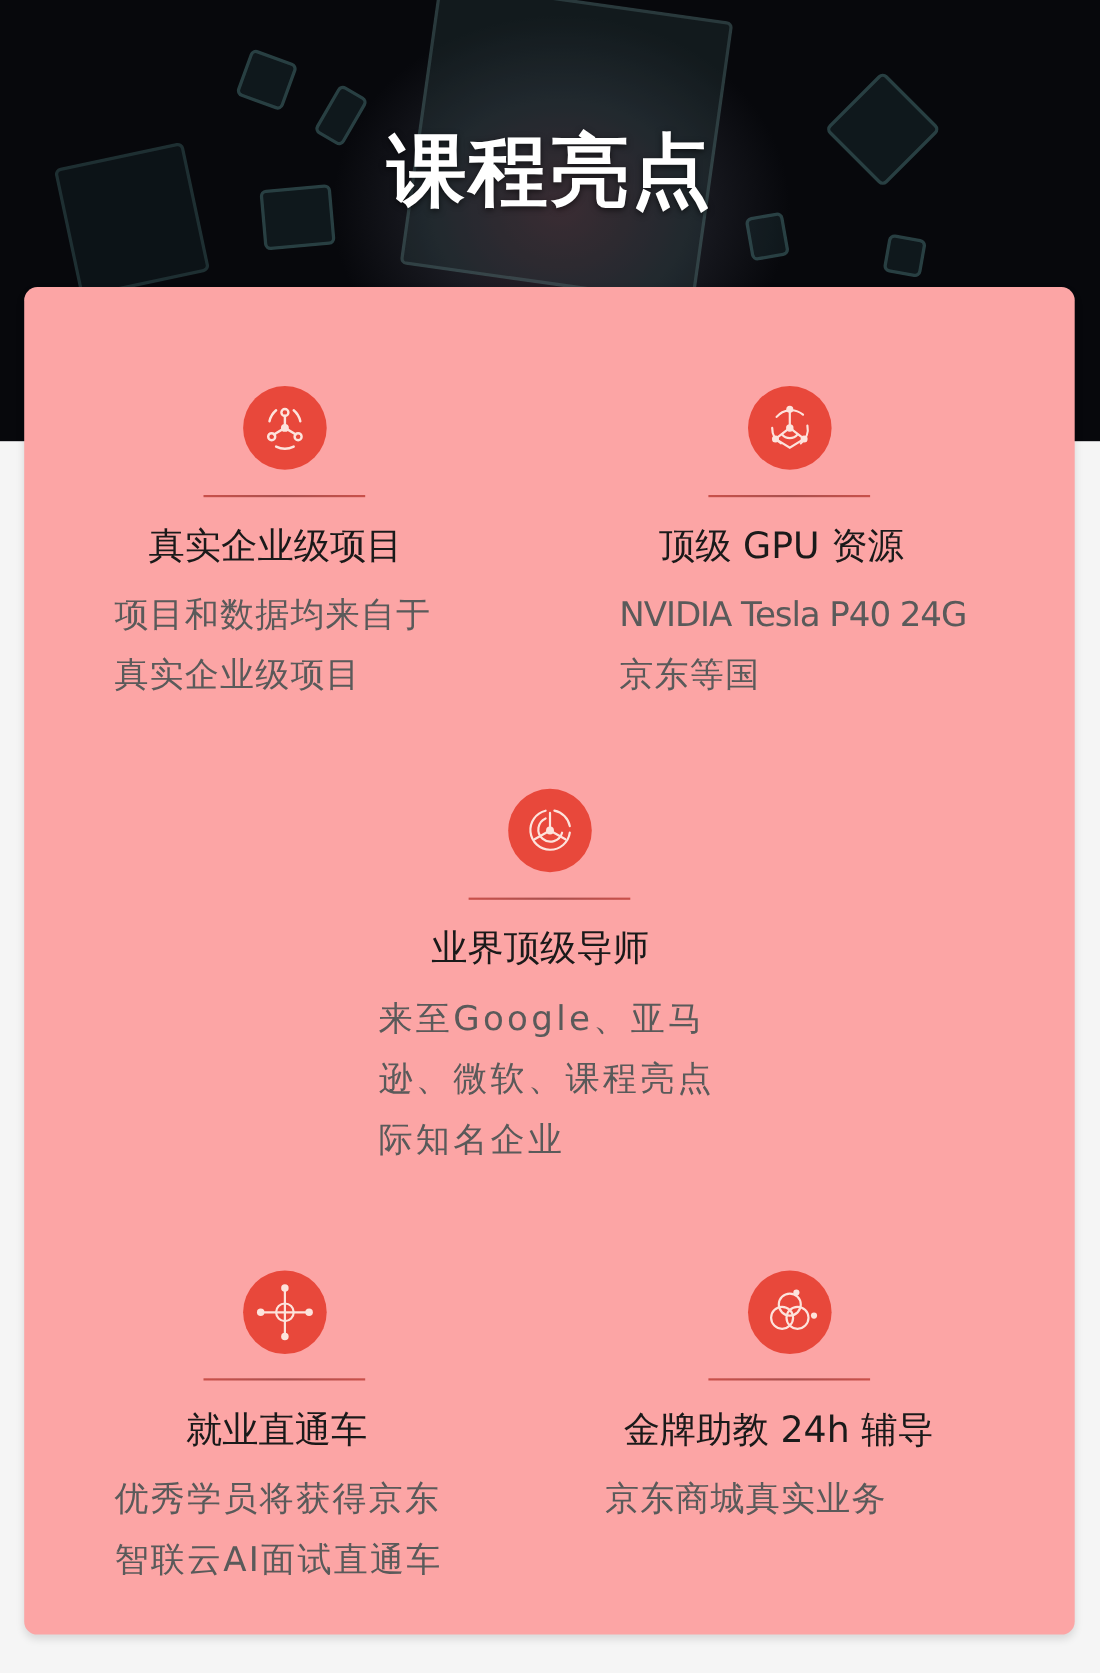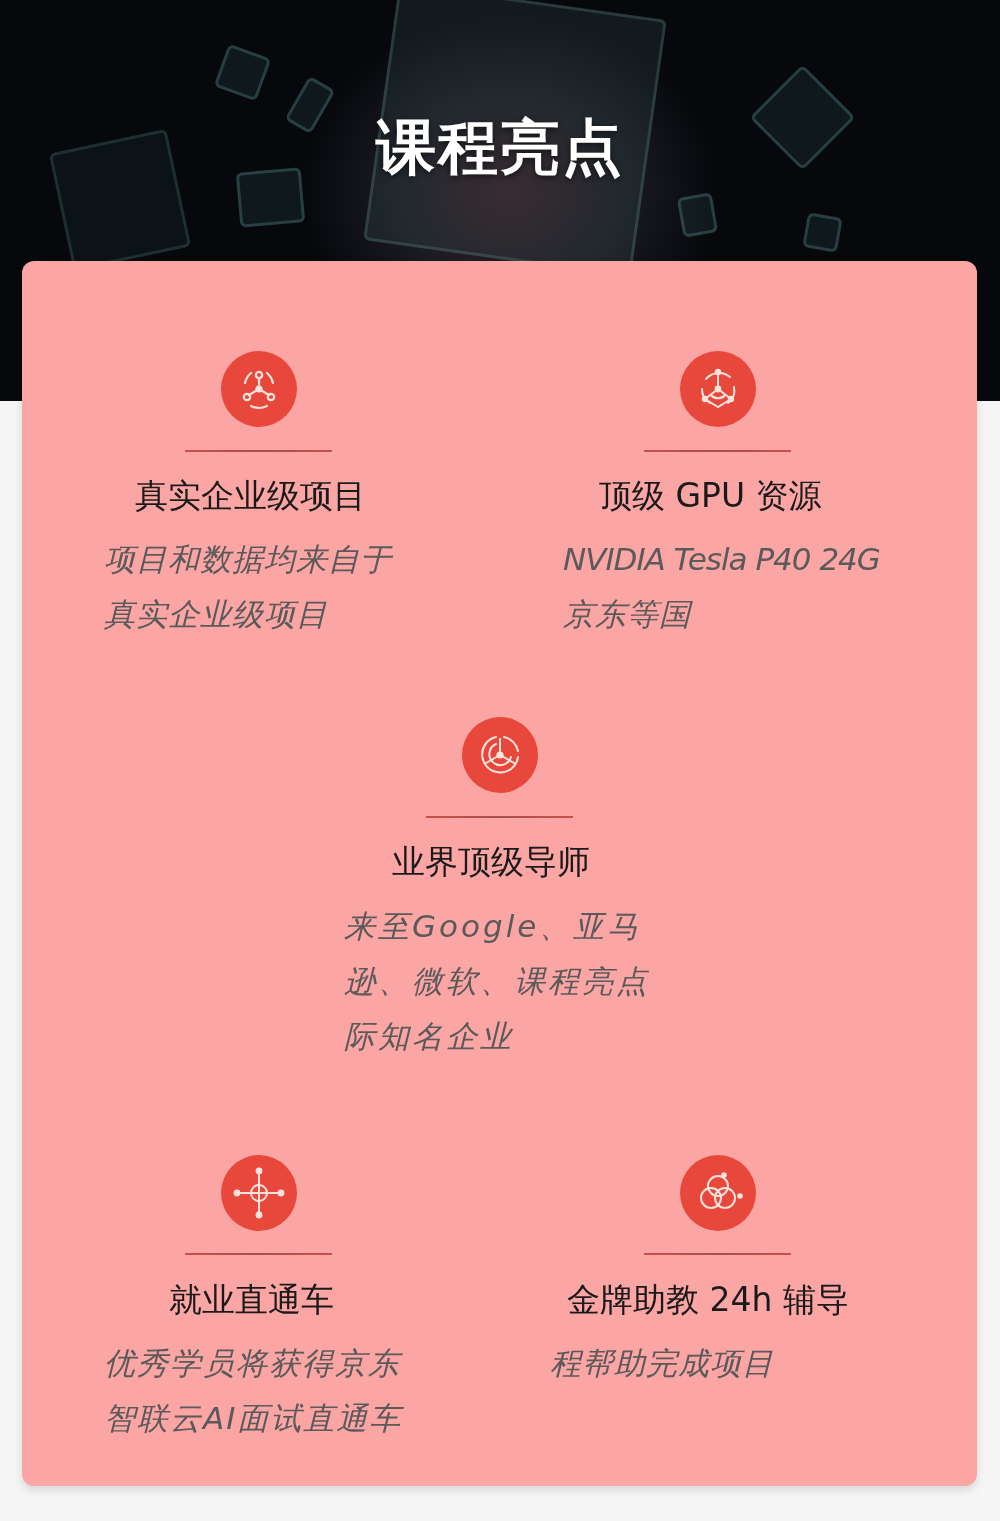--- a/index.html
+++ b/index.html
@@ -10,21 +10,21 @@
     position: absolute; left: 0; top: 0; width: 1000px; height: 401px;
     background: radial-gradient(ellipse 260px 220px at 510px 190px, #3a1f28 0%, #1a1b22 45%, #07080c 80%), #06070a;
     overflow: hidden;
   }
   .cube {
     position: absolute; border: 3px solid rgba(90,140,140,0.35);
     background: rgba(40,70,75,0.25); border-radius: 6px;
   }
   .banner-title {
     position: absolute; left: 0; top: 108px; width: 1000px; text-align: center;
-    color: #ffffff; font-size: 60px; font-weight: bold; letter-spacing: 2px;
+    color: #ffffff; font-size: 72px; font-weight: bold; letter-spacing: 2px;
     text-shadow: 0 2px 6px rgba(0,0,0,0.6);
   }
 
   .card {
     position: absolute; left: 22px; top: 261px; width: 955px; height: 1225px;
     background: #fca5a5; border-radius: 12px;
     box-shadow: 0 4px 8px rgba(0,0,0,0.12);
   }
 
   .feature { position: absolute; }
@@ -37,21 +37,20 @@
     position: absolute; height: 2px; width: 147px;
     background: linear-gradient(90deg, #c9504a, #a8504e, #c9504a);
   }
   .f-title {
     position: absolute; font-size: 33px; color: #1a1a1a; white-space: nowrap;
     text-align: center;
   }
   .f-desc {
     position: absolute; font-size: 31px; color: #5a5a5a; line-height: 55px;
     letter-spacing: 1px;
-    font-style: italic;
   }
   .f-desc span { display: block; white-space: nowrap; }
 </style>
 </head>
 <body>
 
 <div class="banner">
   <div class="cube" style="left:60px;top:140px;width:120px;height:120px;transform:rotate(-12deg);opacity:0.7;"></div>
   <div class="cube" style="left:220px;top:50px;width:45px;height:45px;transform:rotate(20deg);"></div>
   <div class="cube" style="left:295px;top:80px;width:30px;height:50px;transform:rotate(30deg);"></div>
@@ -176,17 +175,17 @@
         </g>
         <g fill="#fde3dc">
           <circle cx="44" cy="20" r="2.8"></circle>
           <circle cx="60" cy="41" r="2.8"></circle>
         </g>
       </svg>
     </div>
     <div class="divider" style="left:622px;top:992px;"></div>
     <div class="f-title" style="left:545px;top:1017px;">金牌助教 24h 辅导</div>
     <div class="f-desc" style="left:528px;top:1075px;letter-spacing:1px;">
-      <span>程帮助完成项目</span>
+      <span>京东商城真实业务</span>
     </div>
   </div>
 
 </div>
 
 </body></html>

